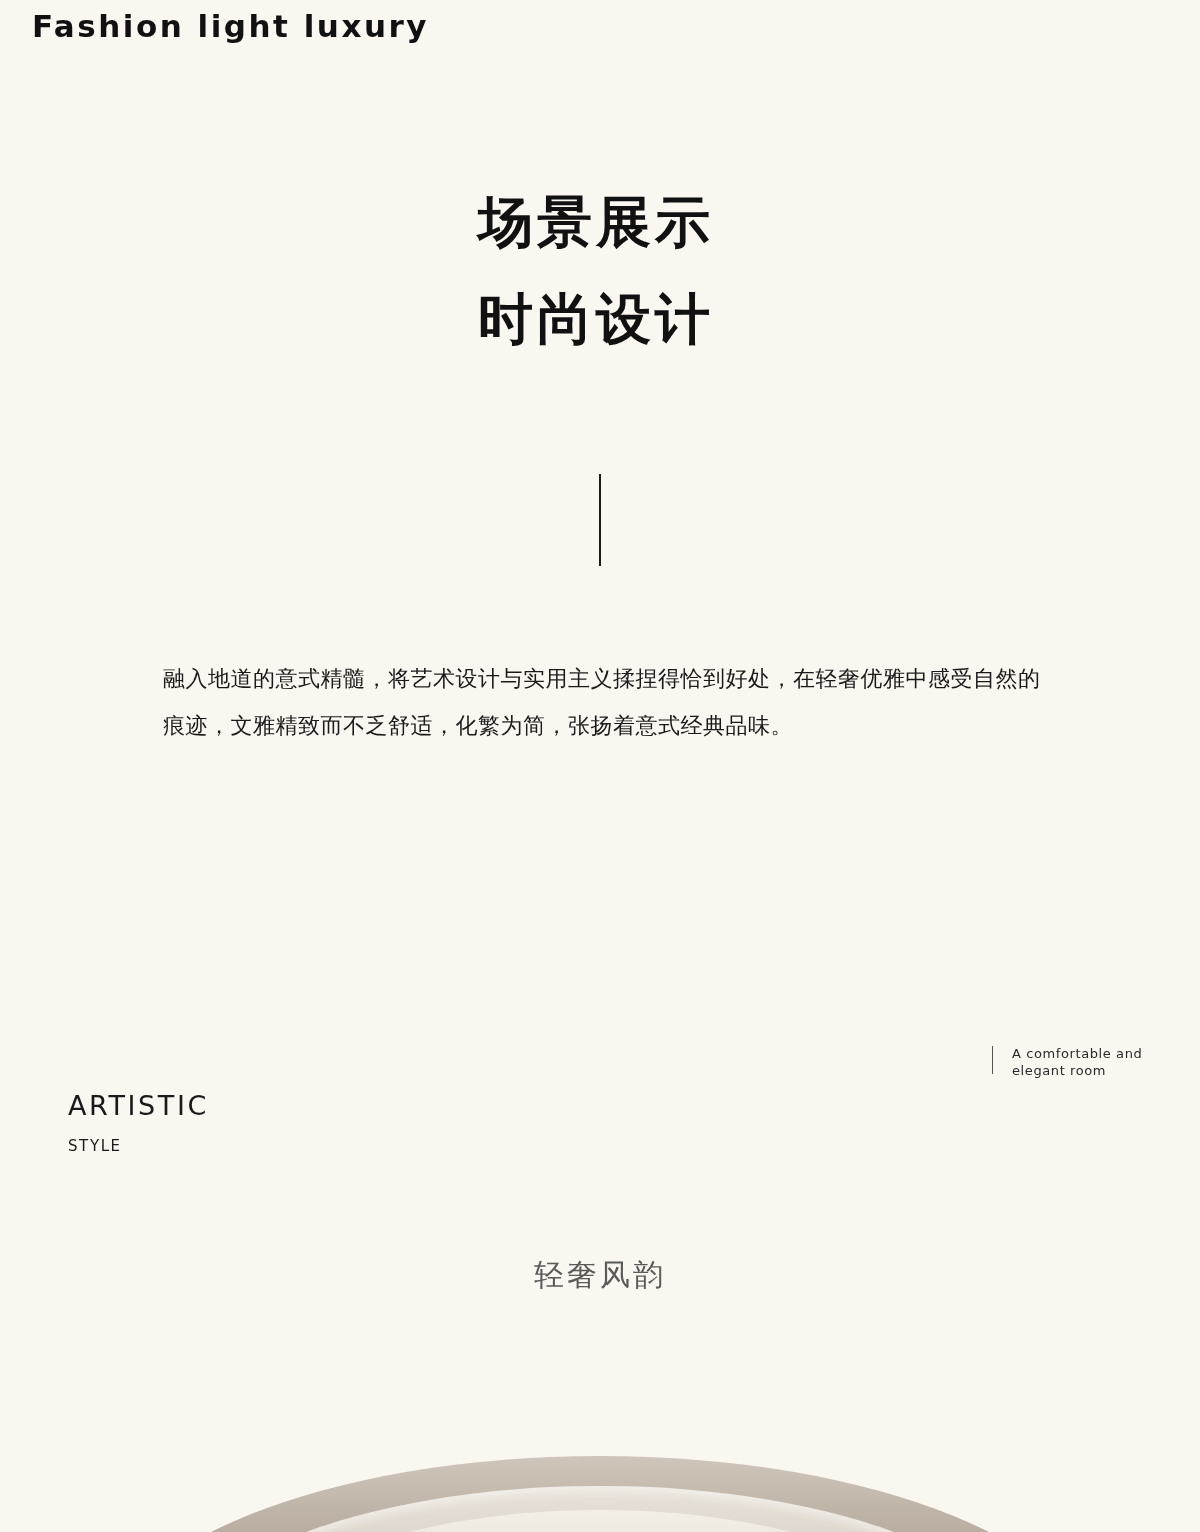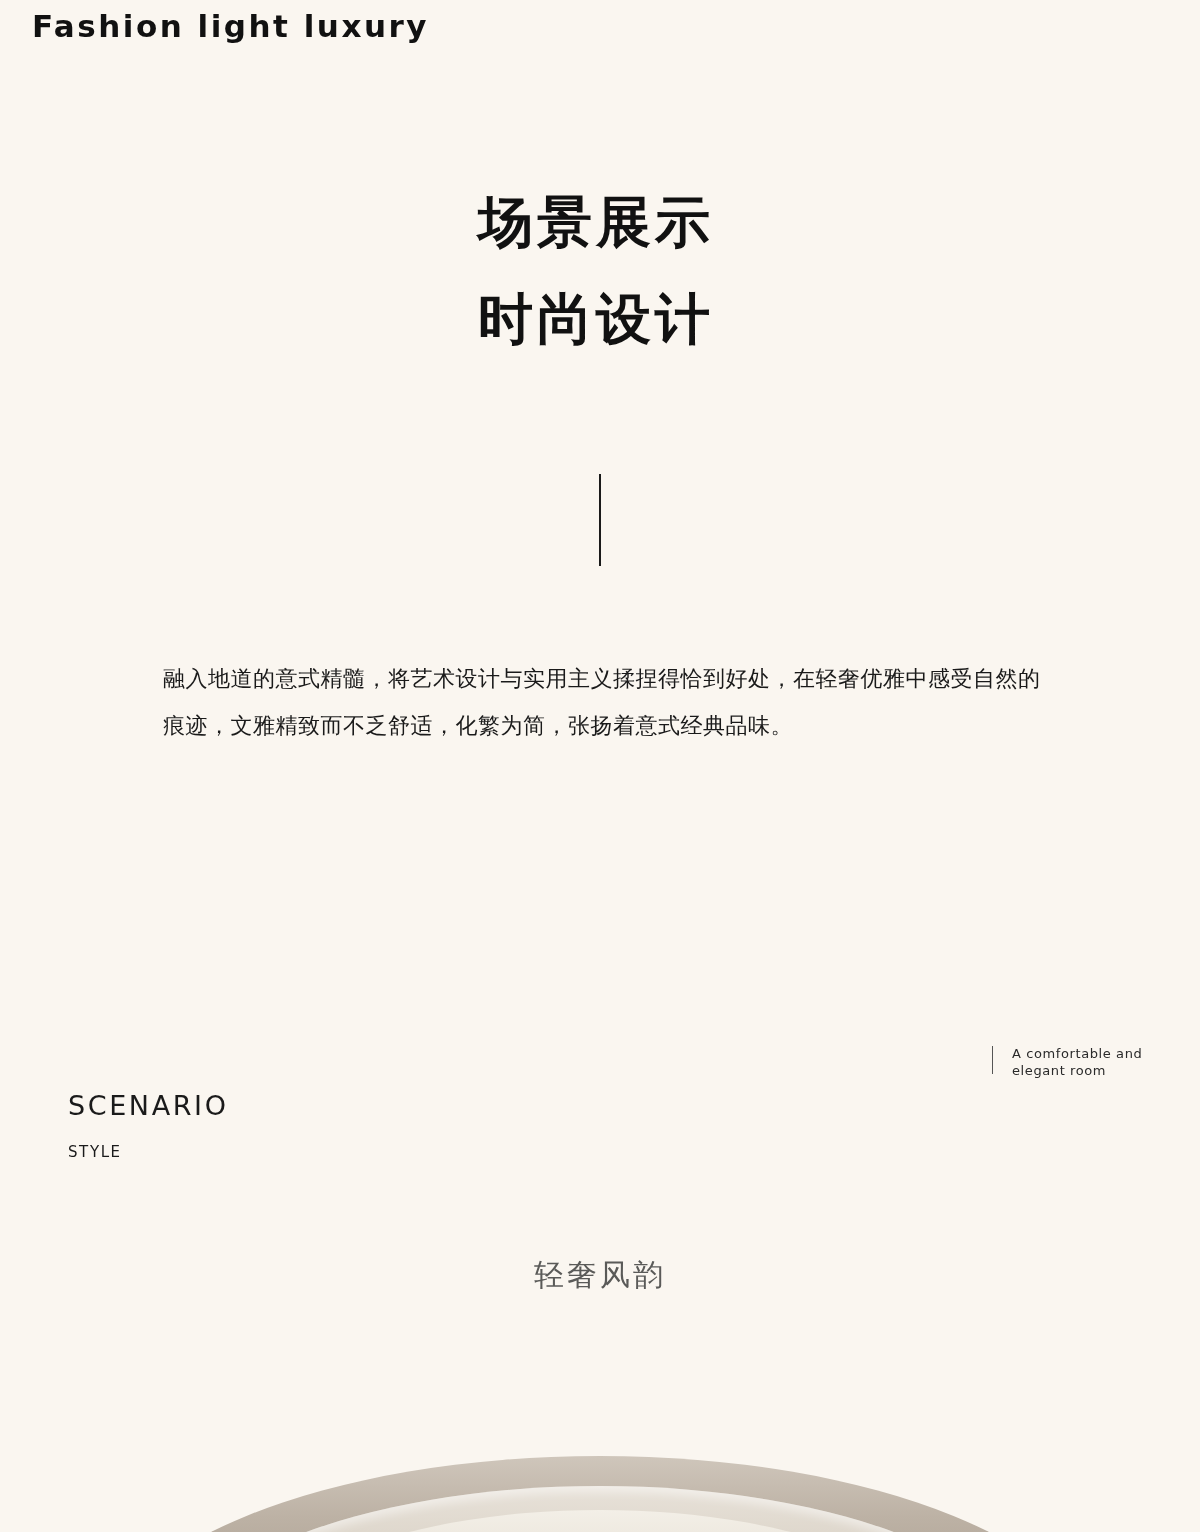--- a/index.html
+++ b/index.html
@@ -98,21 +98,21 @@
     letter-spacing: 2.6px;
     color: #1a1a1a;
     line-height: 32px;
     font-family: "DejaVu Sans", sans-serif;
   }
   .artistic .small {
     font-size: 15px;
     letter-spacing: 1.6px;
     color: #1a1a1a;
     line-height: 22px;
-    margin-top: 19px;
+    margin-top: 13px;
     font-family: "DejaVu Sans", sans-serif;
   }
 
   
   .sidenote {
     position: absolute;
     left: 992px;
     top: 1045px;
     display: flex;
     align-items: flex-start;
@@ -218,21 +218,21 @@
   <div class="headline">
     <div class="line1">场景展示</div>
     <div class="line2">时尚设计</div>
   </div>
 
   <div class="divider-vert"></div>
 
   <div class="paragraph">融入地道的意式精髓，将艺术设计与实用主义揉捏得恰到好处，在轻奢优雅中感受自然的痕迹，文雅精致而不乏舒适，化繁为简，张扬着意式经典品味。</div>
 
   <div class="artistic">
-    <div class="big">SCENARIO</div>
+    <div class="big">ARTISTIC</div>
     <div class="small">STYLE</div>
   </div>
 
   <div class="sidenote">
     <div class="bar"></div>
     <div class="txt">A comfortable and elegant room</div>
   </div>
 
   <div class="scenario">
     <div class="cn">轻奢风韵</div>

